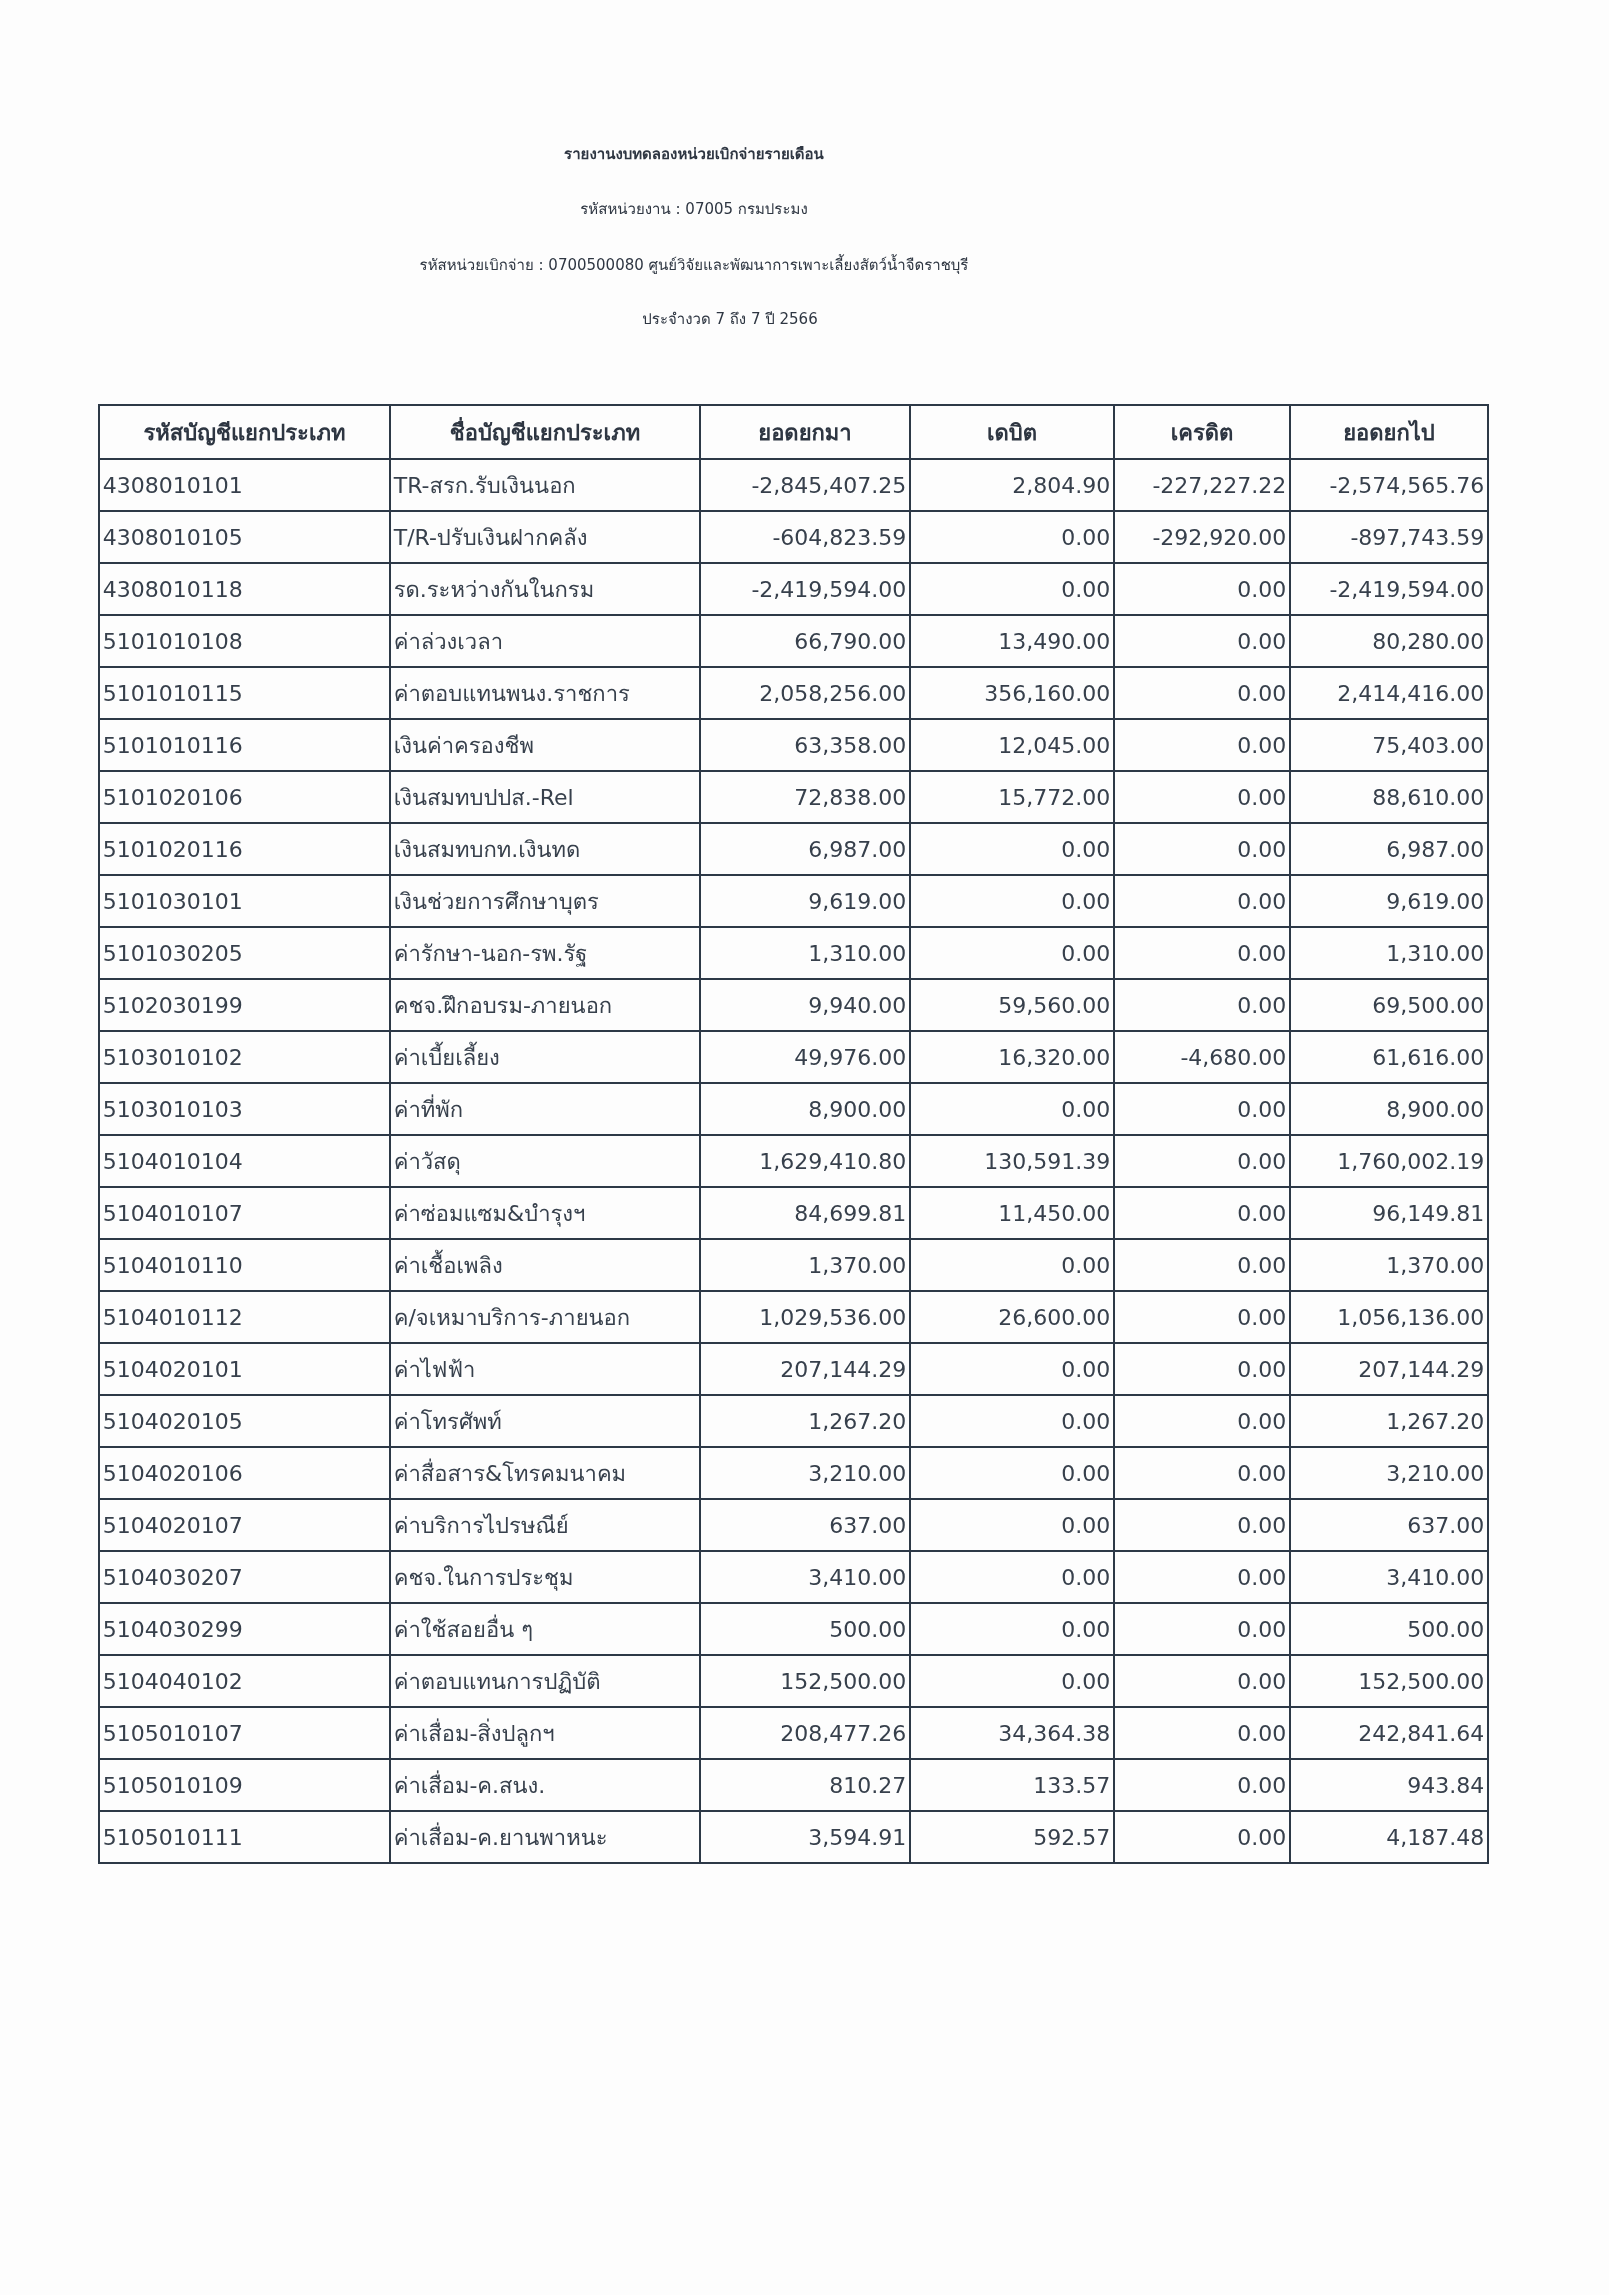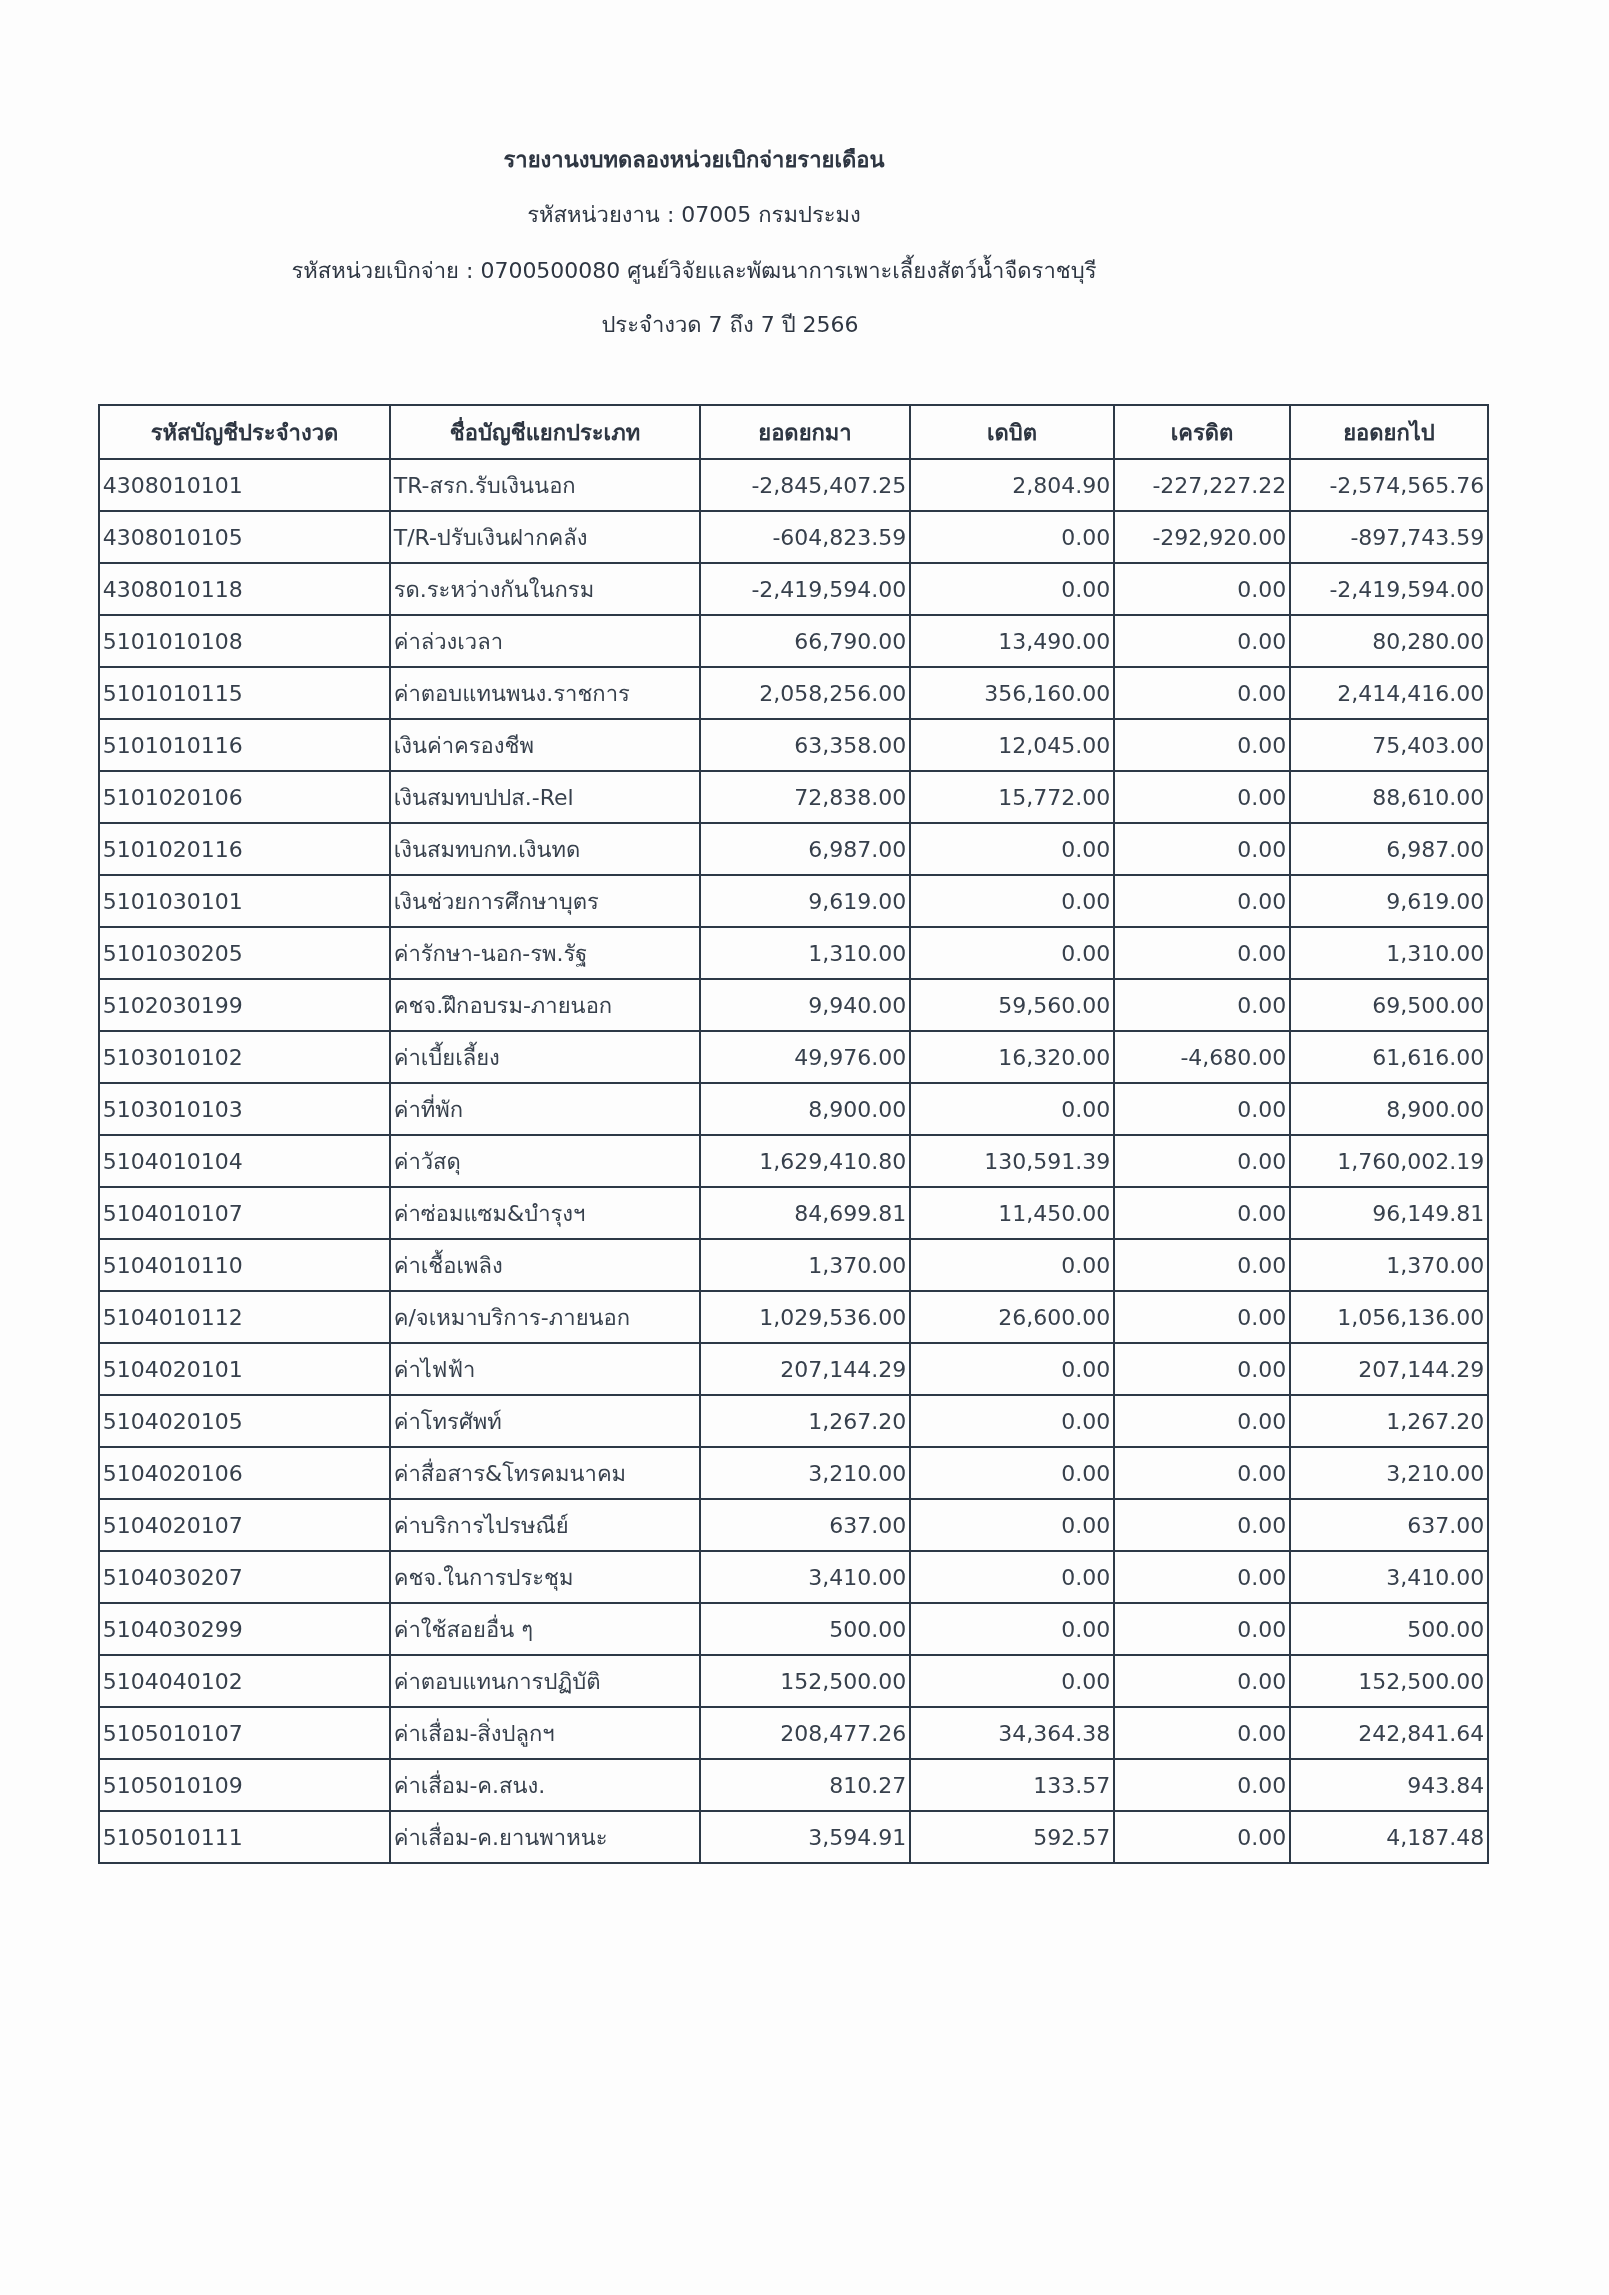--- a/index.html
+++ b/index.html
@@ -6,21 +6,21 @@
     body {
       width: 1609px; height: 2295px;
       background: #fdfdfd;
       font-family: "DejaVu Sans", "Liberation Sans", sans-serif;
       color: #2b3440;
       position: relative;
       overflow: hidden;
     }
     .header-line {
       position: absolute; left: 0; width: 1388px; text-align: center;
-      font-size: 22px; color: #2e3642; letter-spacing: 0px;
+      font-size: 15px; color: #2e3642; letter-spacing: 0px;
     }
     .title { top: 142px; font-weight: bold; }
     .agency { top: 197px; }
     .unit { top: 253px; }
     .period { top: 307px; margin-left: 36px; }
 
     table.ledger {
       position: absolute; left: 98px; top: 404px;
       width: 1391px;
       border-collapse: collapse;
@@ -62,21 +62,21 @@
   <colgroup>
     <col class="c-code">
       <col class="c-name">
       <col class="c-bf">
       <col class="c-dr">
       <col class="c-cr">
       <col class="c-cf">
   </colgroup>
   <thead>
     <tr>
-      <th>รหัสบัญชีประจำงวด</th>
+      <th>รหัสบัญชีแยกประเภท</th>
       <th>ชื่อบัญชีแยกประเภท</th>
       <th>ยอดยกมา</th>
       <th>เดบิต</th>
       <th>เครดิต</th>
       <th>ยอดยกไป</th>
     </tr>
   </thead>
   <tbody id="ledger-body">
       <tr>
         <td class="code">4308010101</td>

